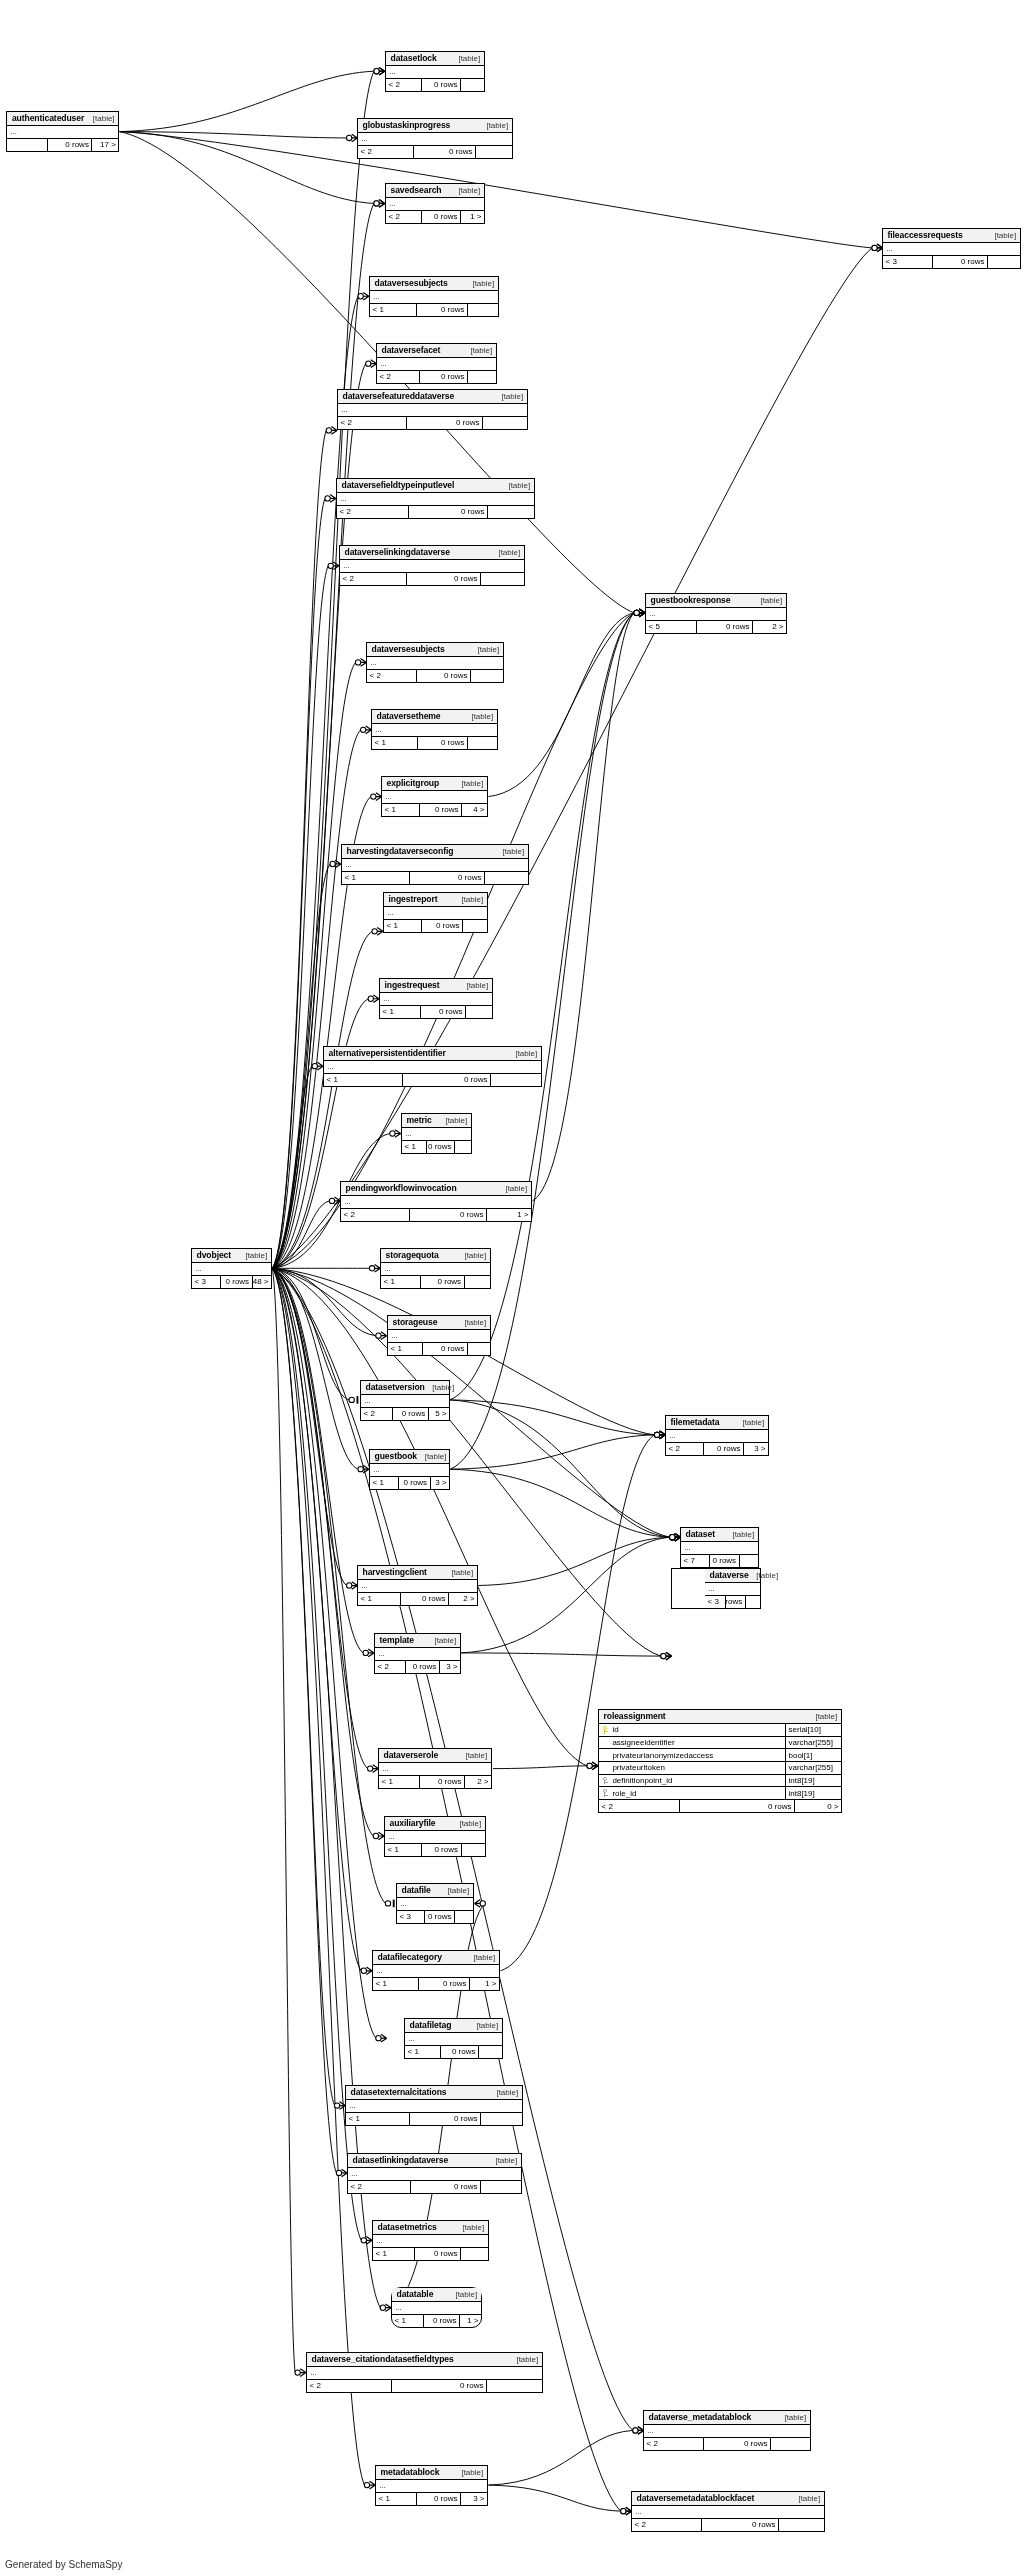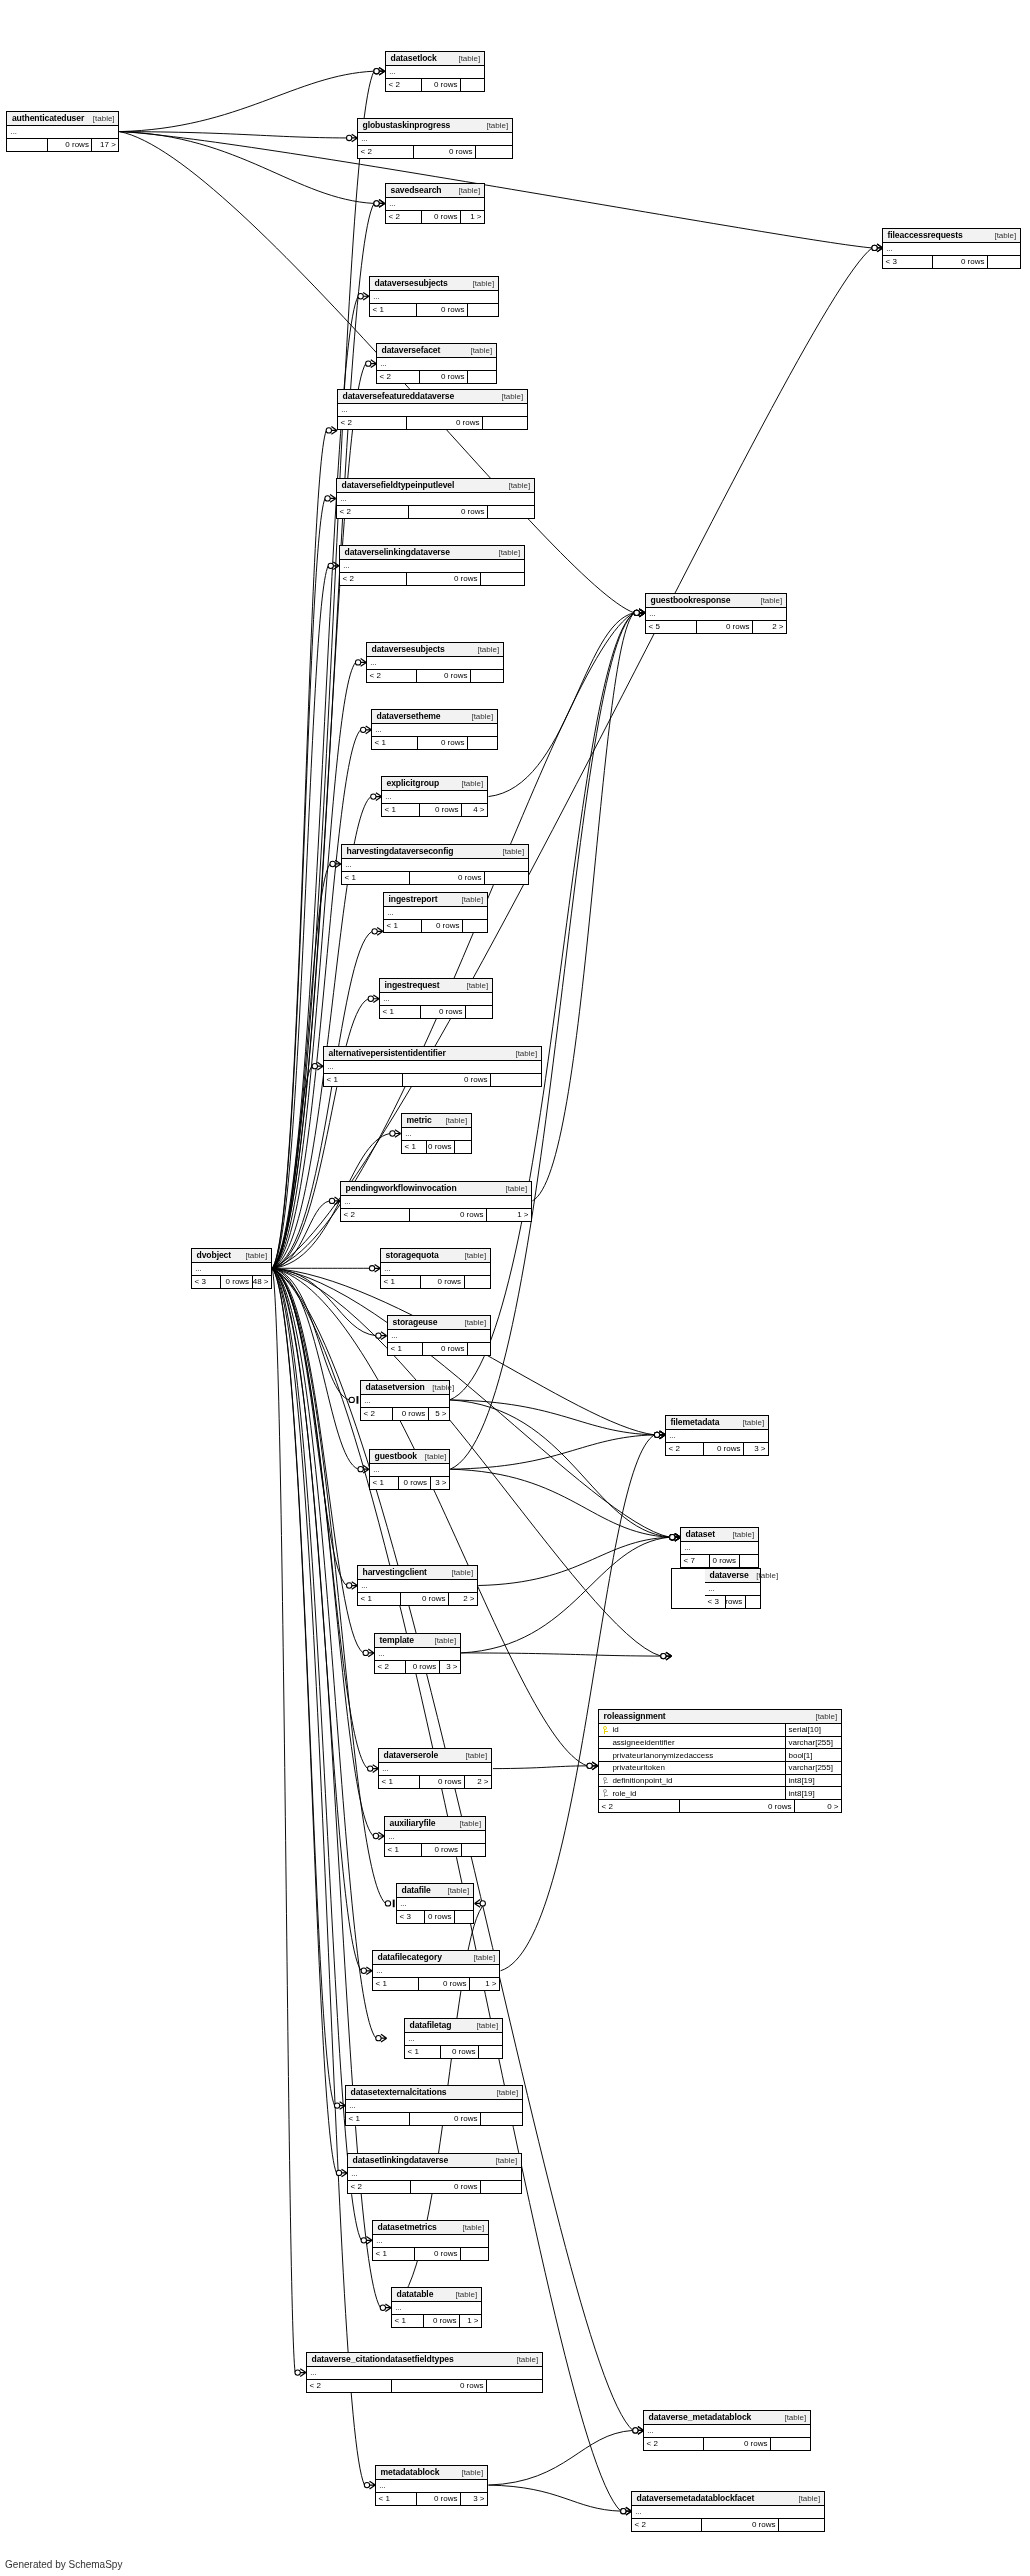--- a/index.html
+++ b/index.html
@@ -1010,21 +1010,21 @@
         <span class="tname">datasetmetrics</span>
         <span class="ttag">[table]</span>
       </div>
       <div class="ellipsis-row">...</div>
       <div class="foot">
         <div class="f-left" style="width: 42px;">&lt; 1</div>
         <div class="f-mid">0 rows</div>
         <div class="f-right" style="width: 27px;"></div>
       </div>
     </div>
-    <div class="node" id="node-datatable" style="left: 391px; top: 2287px; width: 91px;">
+    <div class="node" id="node-datatable" style="left: 391px; top: 2287px; width: 91px; border-radius: 10px;">
       <div class="title-row">
         <span class="tname">datatable</span>
         <span class="ttag">[table]</span>
       </div>
       <div class="ellipsis-row">...</div>
       <div class="foot">
         <div class="f-left" style="width: 32px;">&lt; 1</div>
         <div class="f-mid">0 rows</div>
         <div class="f-right" style="width: 21px;">1 &gt;</div>
       </div>

